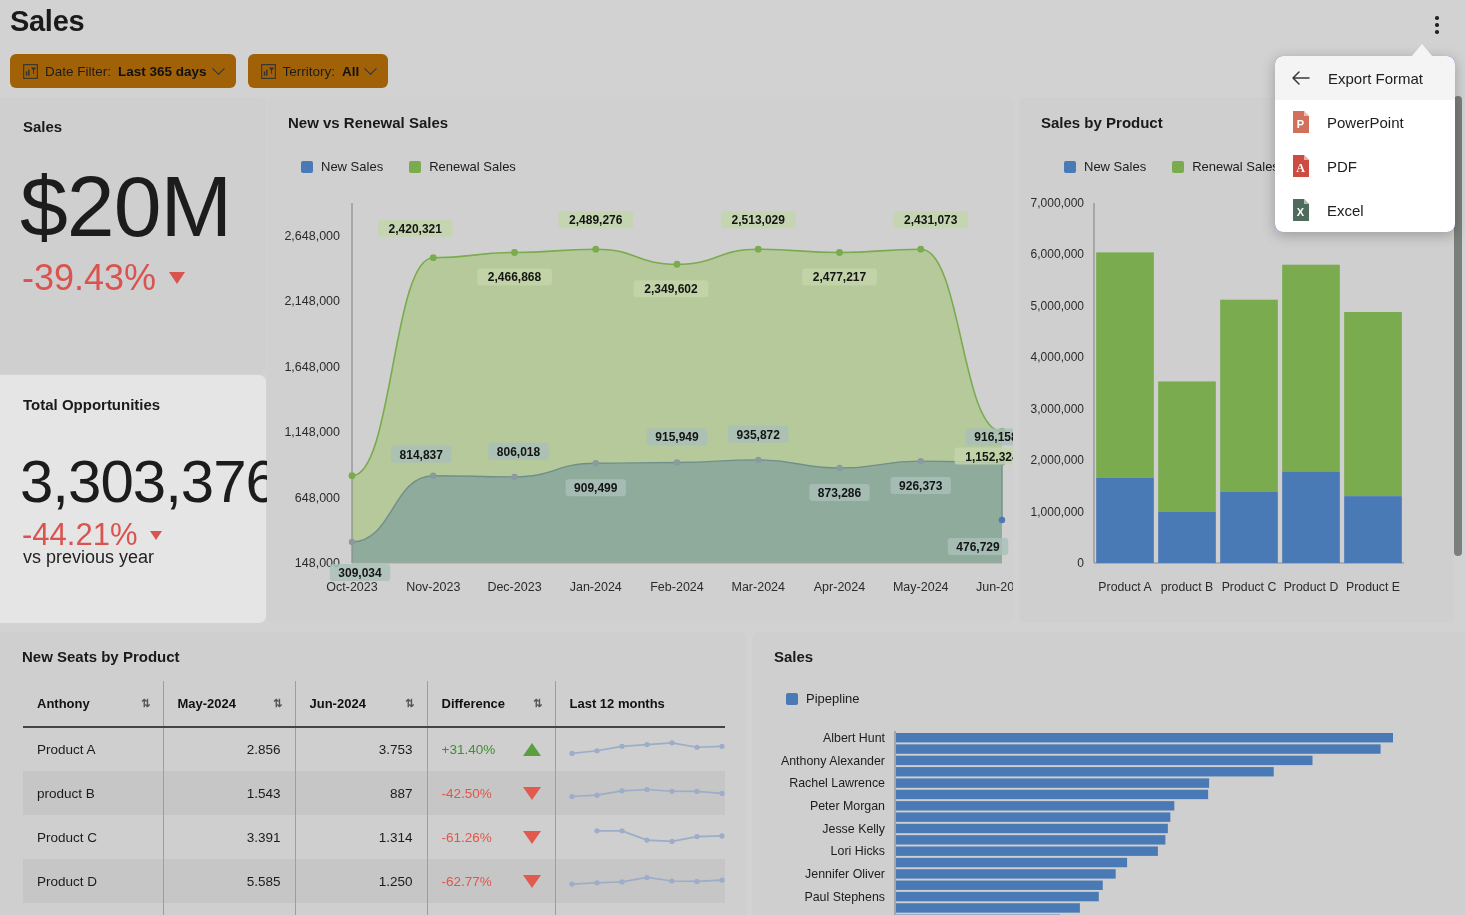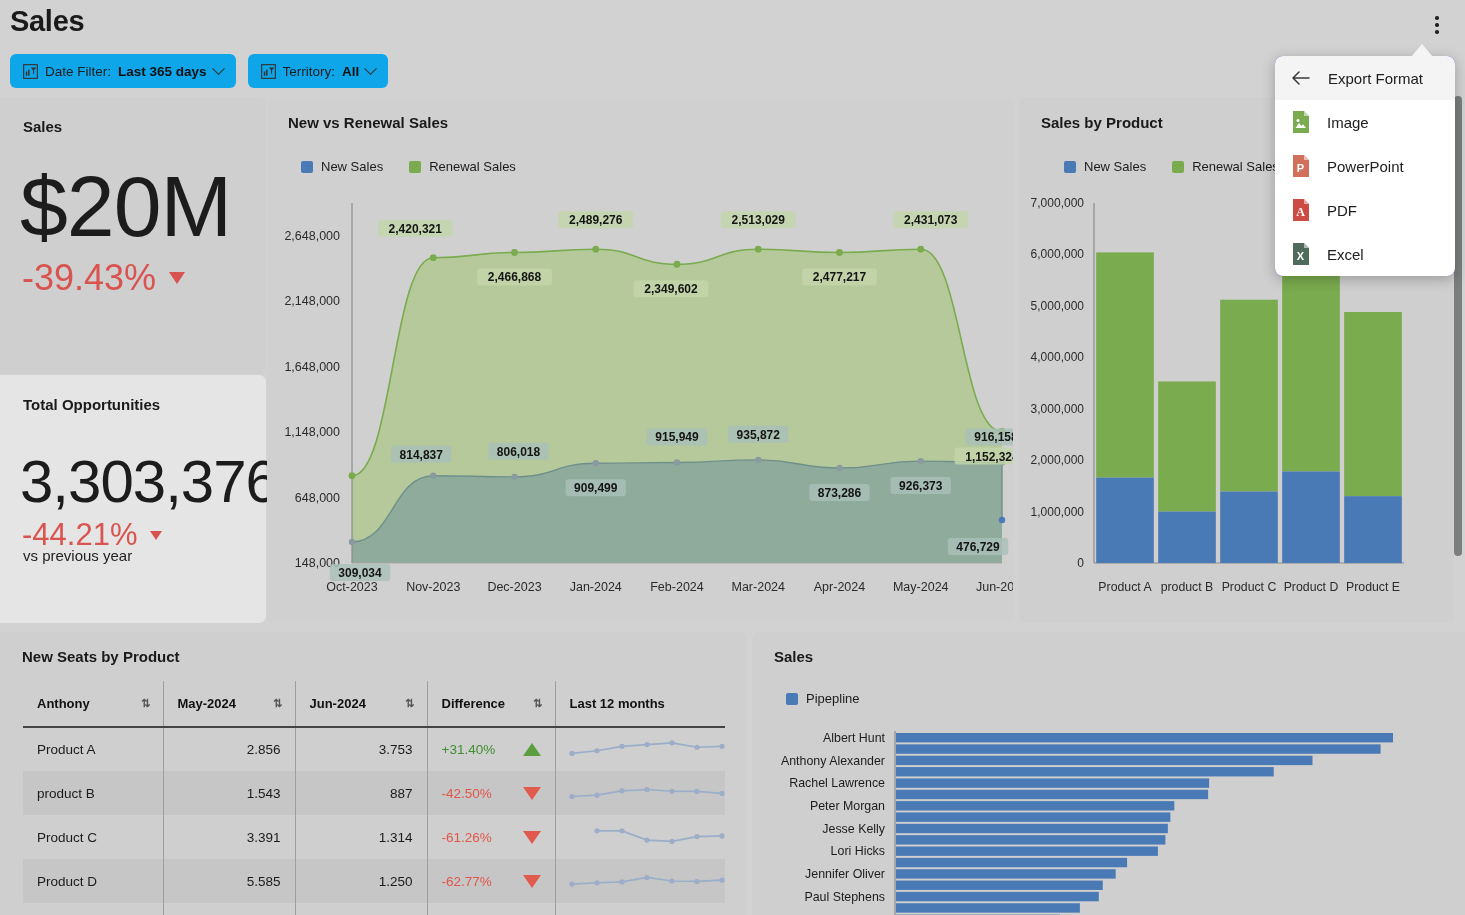--- a/index.html
+++ b/index.html
@@ -25,21 +25,21 @@
     position: absolute; right: 14px; top: 10px;
     width: 28px; height: 30px;
     display: flex; flex-direction: column; align-items: center; justify-content: center;
     gap: 3.5px; cursor: pointer; border-radius: 50%;
   }
   .kebab-btn span { display:block; width: 3.5px; height: 3.5px; border-radius: 50%; background:#222; }
 
   .filter-bar { position: absolute; left: 10px; top: 54px; display: flex; gap: 12px; }
   .filter-pill {
     height: 34px; display: flex; align-items: center; gap: 7px;
-    padding: 0 13px; background: #0ea5e9; border-radius: 6px;
+    padding: 0 13px; background: #a16207; border-radius: 6px;
     font-size: 13.5px; color: #1d1d1d; cursor: pointer; white-space: nowrap;
   }
   .filter-pill .f-label { color:#1d1d1d; }
   .filter-pill .f-value { font-weight: bold; color:#111; }
   .filter-icon { width: 15px; height: 15px; flex: 0 0 auto; }
   .chev { width:9px; height:9px; border-right:1.6px solid #333; border-bottom:1.6px solid #333;
           transform: rotate(45deg) translate(-2px,-2px); }
 
   
   .card { background: #d0d0d0; border-radius: 7px; position: absolute; }
@@ -160,21 +160,21 @@
   <div class="kpi-sub" style="top:300px;">vs Forecasted / Year to Date</div>
 </div>
 
 <div class="card" id="kpi-opps">
   <div class="kpi-title">Total Opportunities</div>
   <div class="kpi-big" style="top:72px; font-size:60px;">3,303,376</div>
   <div class="kpi-delta" style="top:142px; font-size:31px;">
     <span>-44.21%</span>
     <span class="tri-down" style="border-left-width:6px;border-right-width:6px;border-top-width:9px;"></span>
   </div>
-  <div class="kpi-sub" style="top:172px; font-size:15px;">vs previous year</div>
+  <div class="kpi-sub" style="top:172px; font-size:18px;">vs previous year</div>
 </div>
 
 <div class="card" id="card-area">
   <div class="card-title" style="position:absolute;left:21px;top:17px;">New vs Renewal Sales</div>
   <div class="chart-legend" style="position:absolute;left:22px;top:62px;">
     <div class="legend-item">
       <span class="legend-swatch" style="background:#4a7ab5"></span>
       <span>New Sales</span>
     </div>
     <div class="legend-item">
@@ -531,29 +531,20 @@
 <div id="export-menu">
   <div class="menu-header">
     <svg width="19" height="16" viewBox="0 0 19 16">
       <path d="M8 2 L2 8 L8 14 M2 8 L18 8" fill="none" stroke="#3a3a3a" stroke-width="1.5" stroke-linecap="round" stroke-linejoin="round"></path>
     </svg>
     <span>Export Format</span>
   </div>
   <div id="export-items">
       <div class="menu-item">
         <svg class="file-ico" viewBox="0 0 20 24">
-          <path d="M2 1 H13 L18 6 V23 H2 Z" fill="#7aab4e"></path>
-          <path d="M13 1 L18 6 H13 Z" fill="#ffffff" opacity="0.55"></path>
-          <path d="M4.5 18 L8 13 L10.5 16 L12 14.2 L15 18 Z" fill="#fff"></path>
-          <circle cx="7" cy="10.5" r="1.5" fill="#fff"></circle>
-        </svg>
-        <span>Image</span>
-      </div>
-      <div class="menu-item">
-        <svg class="file-ico" viewBox="0 0 20 24">
           <path d="M2 1 H13 L18 6 V23 H2 Z" fill="#d2705c"></path>
           <path d="M13 1 L18 6 H13 Z" fill="#ffffff" opacity="0.55"></path>
           <text x="9.5" y="18" text-anchor="middle" font-size="11" font-weight="bold" fill="#fff" font-family="&quot;Liberation Sans&quot;, sans-serif">P</text>
         </svg>
         <span>PowerPoint</span>
       </div>
       <div class="menu-item">
         <svg class="file-ico" viewBox="0 0 20 24">
           <path d="M2 1 H13 L18 6 V23 H2 Z" fill="#cc4b42"></path>
           <path d="M13 1 L18 6 H13 Z" fill="#ffffff" opacity="0.55"></path>

